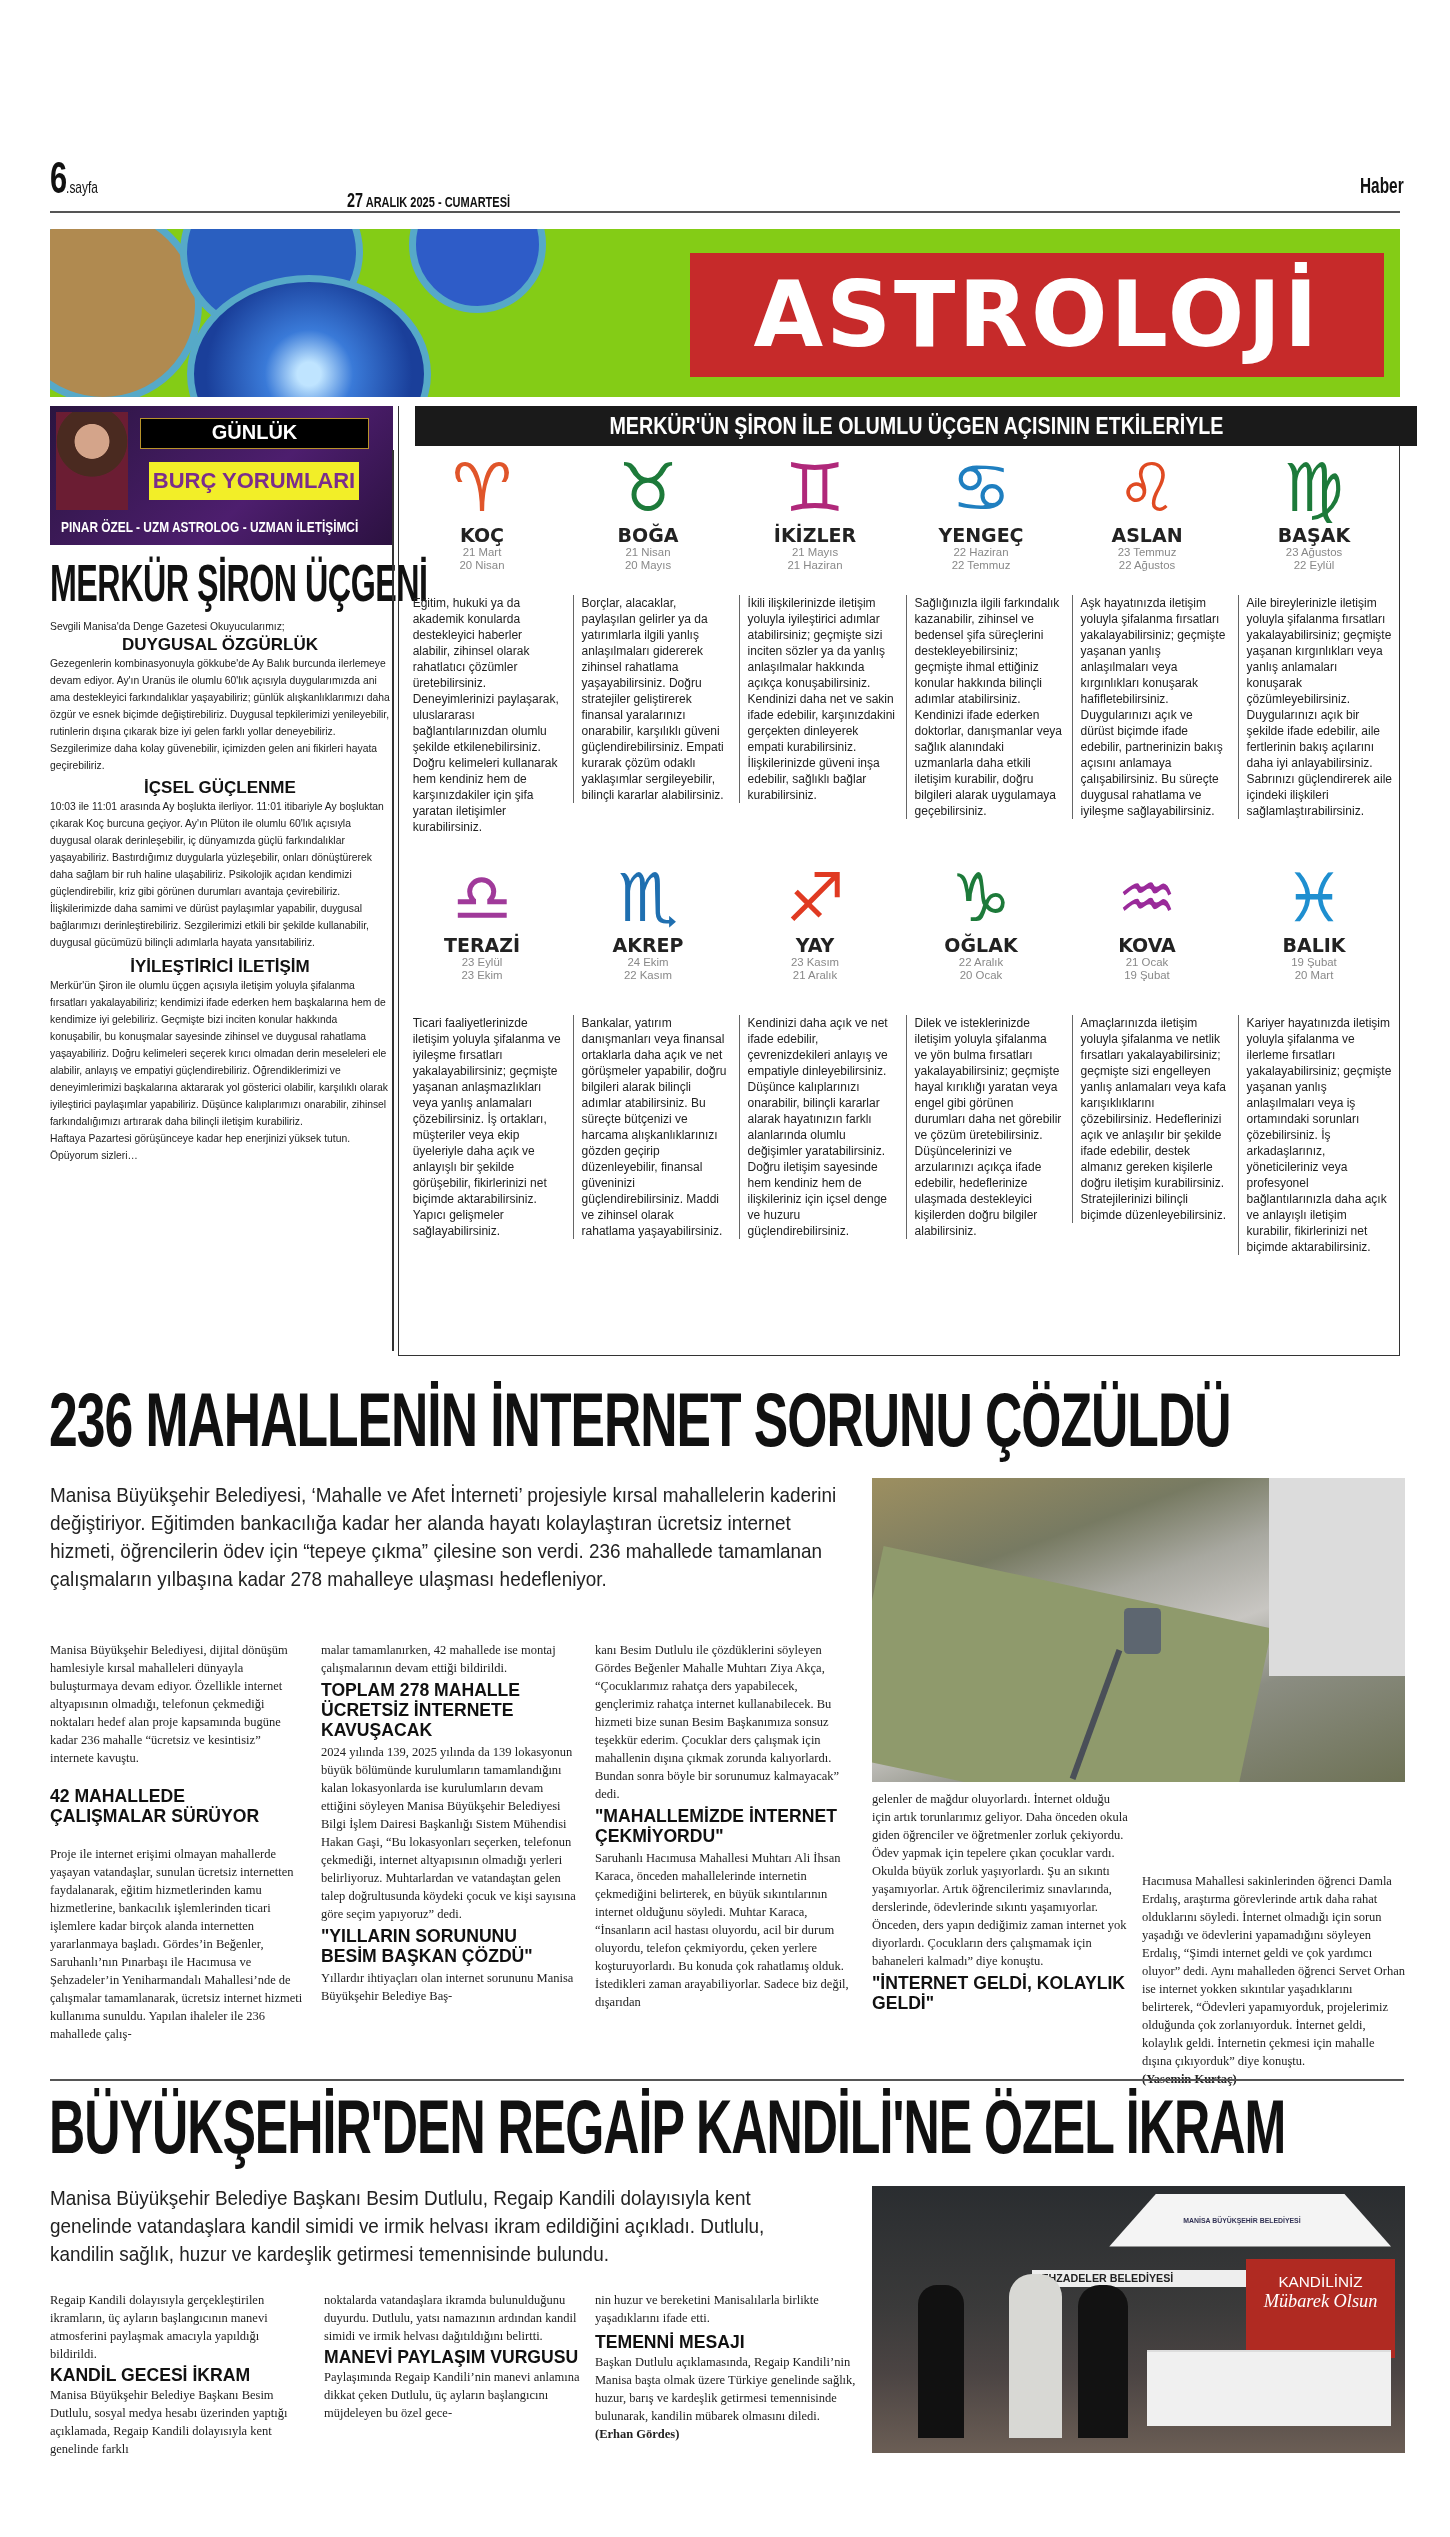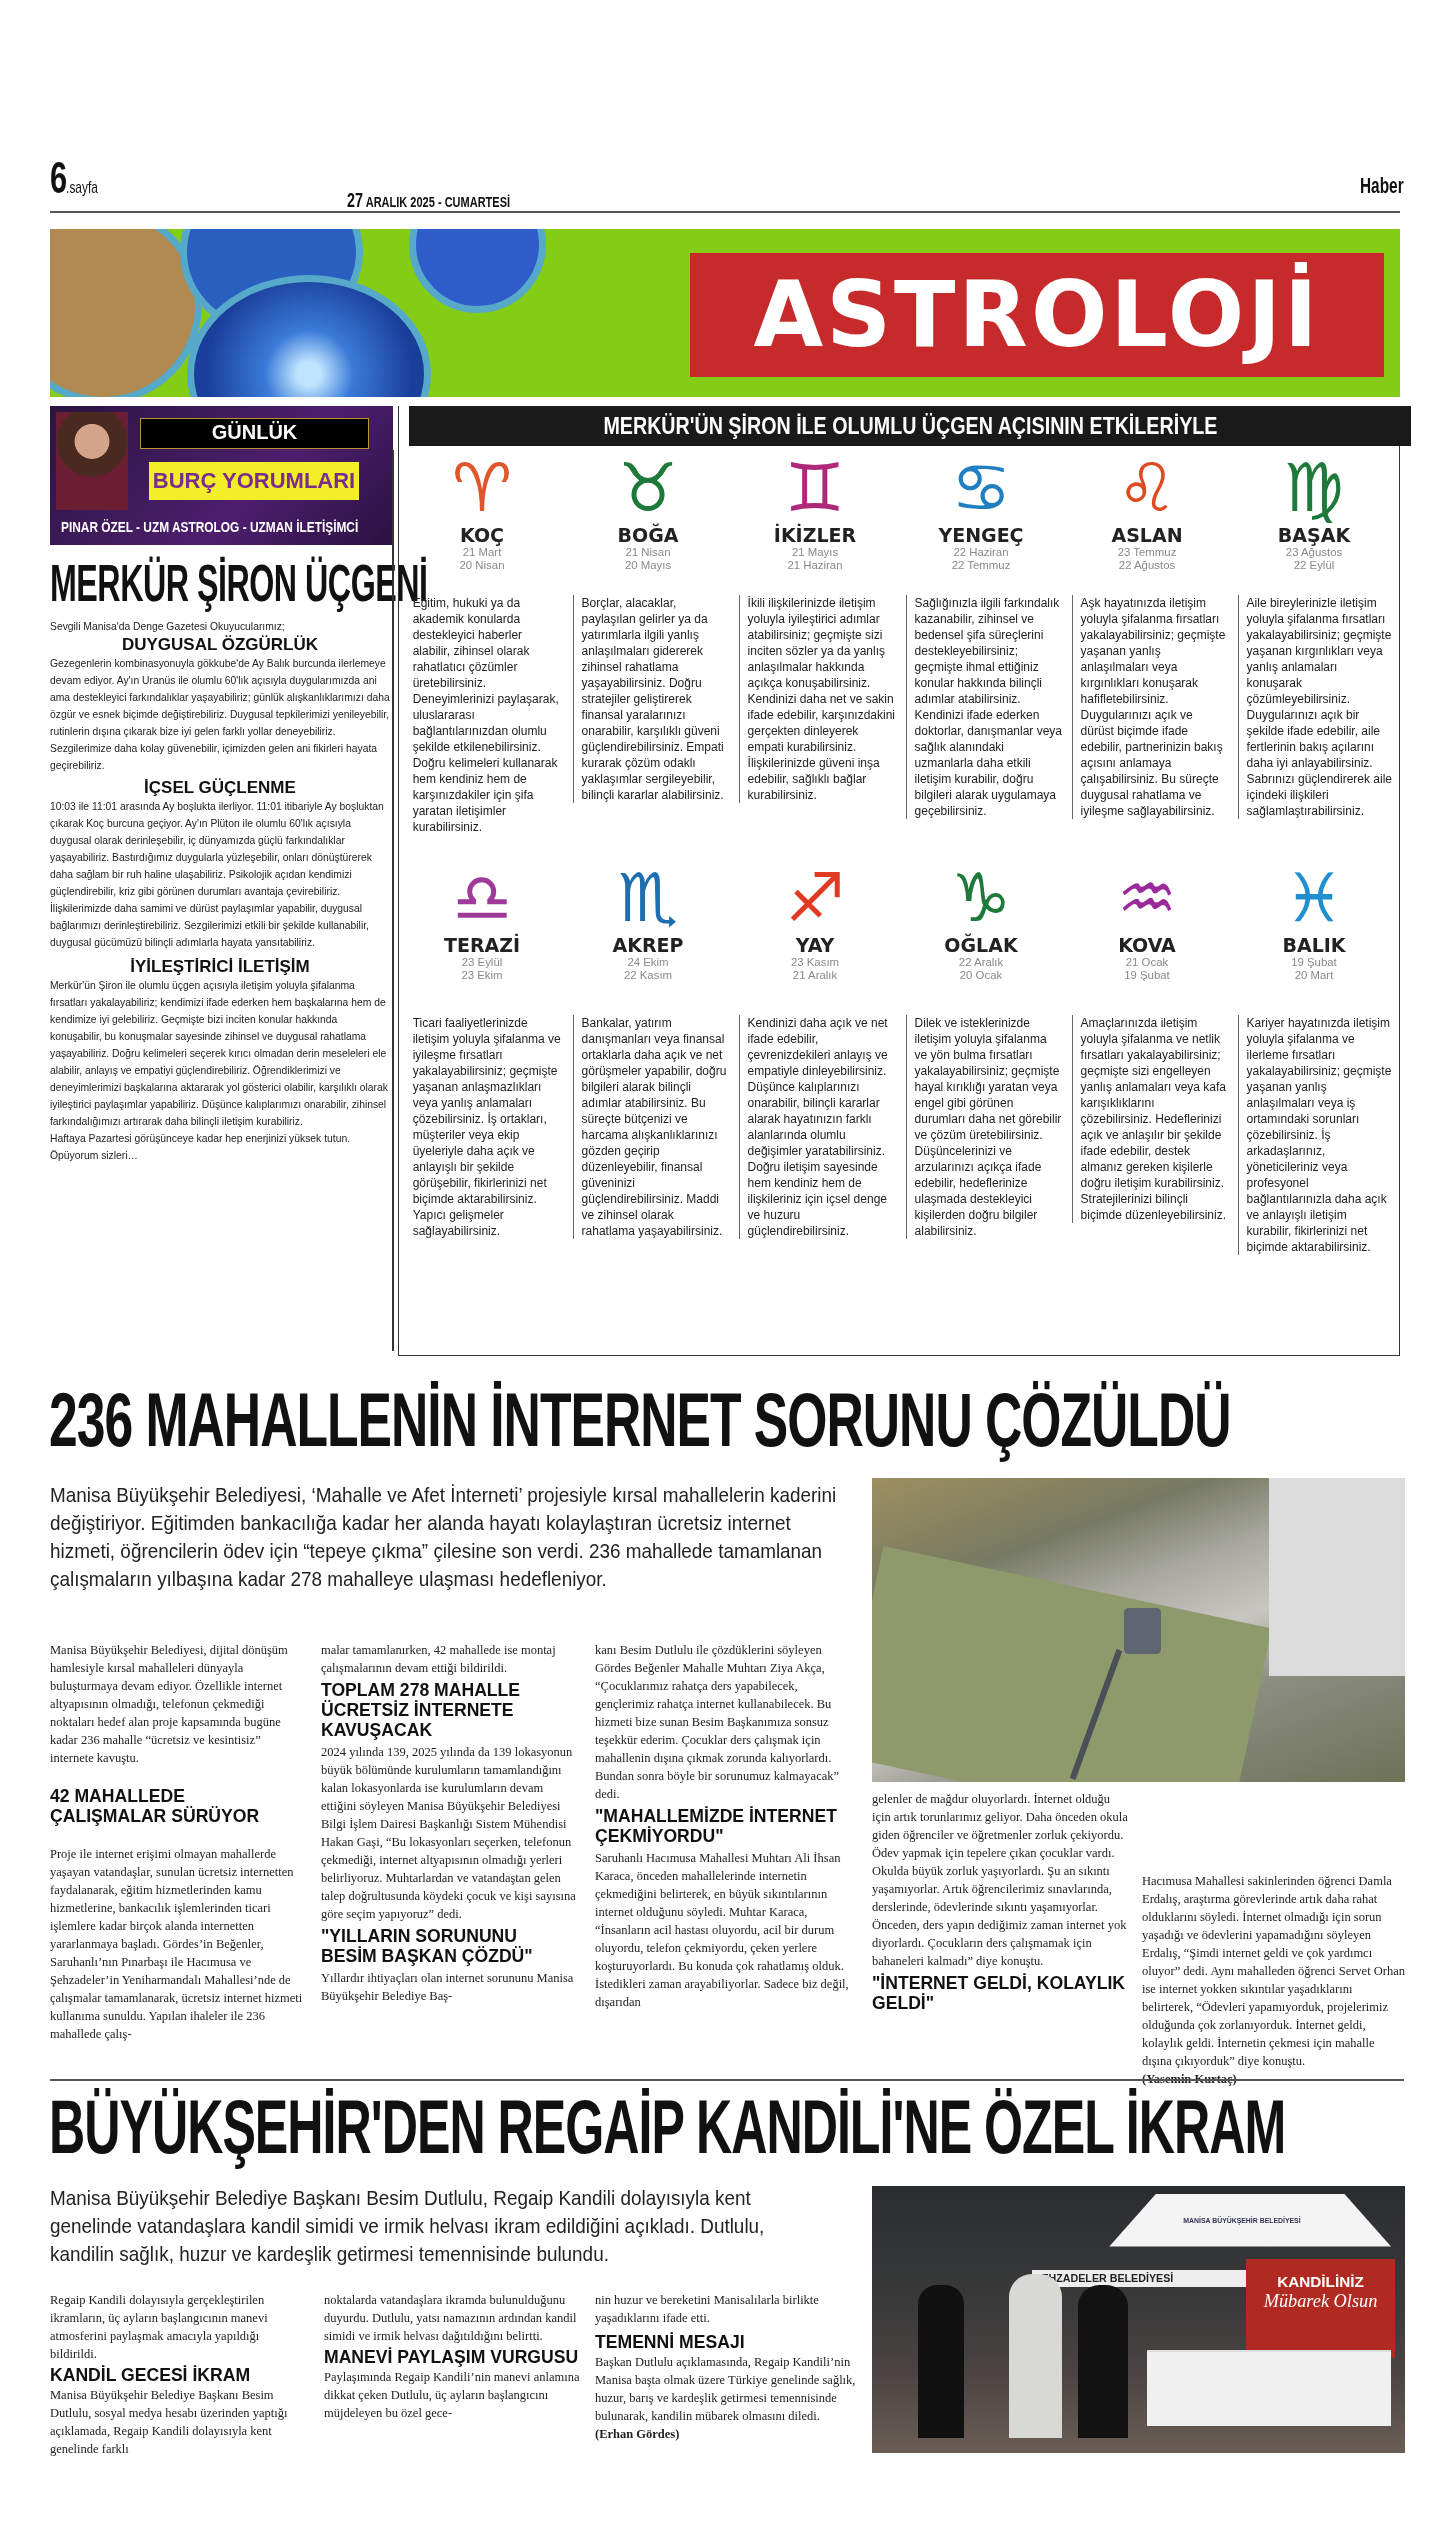--- a/index.html
+++ b/index.html
@@ -23,21 +23,21 @@
 .promo .g1{position:absolute;left:90px;top:12.2px;width:229px;height:30.5px;background:#000;border:1.5px solid #b8932a;color:#fff;font-weight:700;font-size:20px;text-align:center;line-height:27.5px}
 .promo .g2{position:absolute;left:99px;top:56px;width:210px;height:38px;background:#f2ee28;color:#7a2d8c;font-weight:700;font-size:22px;text-align:center;line-height:38px}
 .promo .g3{position:absolute;left:10.7px;top:113px;width:328px;color:#fff;font-weight:700;font-size:14.5px;white-space:nowrap;transform:scaleX(.82);transform-origin:left top}
 .lcol{left:50px;top:557px;width:340px}
 .lcol h1{font-family:"Liberation Sans",sans-serif;font-weight:700;font-size:52px;line-height:53px;transform:scaleX(.62);transform-origin:left top;white-space:nowrap;letter-spacing:-0.8px;margin-bottom:7.6px}
 .lcol p{font-size:11px;line-height:17px;color:#222;transform:scaleX(.94);transform-origin:left top;width:363px}
 .lcol h3{font-weight:700;font-size:17px;text-align:center;line-height:20px;color:#111;width:340px}
 .vline{width:1.5px;background:#333}
 
 .zbox{left:398px;top:406px;width:1002px;height:950px;border:1.5px solid #333;border-top:none}
-.zhead{position:absolute;left:10px;top:0;width:1002px;height:40px;background:#1a1a1a;color:#fff;font-weight:700;font-size:24px;text-align:center;line-height:40px}
+.zhead{position:absolute;left:16px;top:0;width:1002px;height:40px;background:#1a1a1a;color:#fff;font-weight:700;font-size:24px;text-align:center;line-height:40px}
 .zhead span{display:inline-block;transform:scaleX(.82)}
 .sign{position:absolute;width:166px;text-align:center}
 .sign .glyph{font-family:"DejaVu Sans",sans-serif;font-size:67px;line-height:73px;font-weight:700}
 .sign .nm{font-family:"DejaVu Sans",sans-serif;font-weight:700;font-size:19px;color:#222;line-height:21.4px}
 .sign .dt{font-size:11.4px;color:#888;line-height:13px}
 .stxt{position:absolute;width:156px;font-size:12px;line-height:16px;color:#222;padding-left:7.6px;border-left:1.5px solid #666}
 
 .h236{left:49px;top:1378px;font-weight:700;font-size:76px;line-height:84px;white-space:nowrap;transform:scaleX(.68);transform-origin:left top;letter-spacing:-1.5px}
 .lead{font-size:21px;line-height:28px;color:#222;transform:scaleX(.9);transform-origin:left top}
 .serif{font-family:"Liberation Serif",serif;font-size:12.5px;line-height:18px;color:#222}
@@ -216,21 +216,21 @@
   <p style="font-weight:700">(Yasemin Kurtaç)</p>
 </div>
 
 <div class="abs rule2"></div>
 <div class="abs hbig2">BÜYÜKŞEHİR'DEN REGAİP KANDİLİ'NE ÖZEL İKRAM</div>
 <div class="abs lead" style="left:50px;top:2184px;width:862px">Manisa Büyükşehir Belediye Başkanı Besim Dutlulu, Regaip Kandili dolayısıyla kent genelinde vatandaşlara kandil simidi ve irmik helvası ikram edildiğini açıkladı. Dutlulu, kandilin sağlık, huzur ve kardeşlik getirmesi temennisinde bulundu.</div>
 <div class="abs photo2">
   <div style="position:absolute;left:206px;top:7.6px;width:313px;height:53px;background:#f4f4f4;clip-path:polygon(10% 100%,25% 0,85% 0,100% 100%)"></div>
   <div style="position:absolute;left:244px;top:30.5px;width:252px;text-align:center;font-size:6.9px;font-weight:700;color:#335">MANİSA BÜYÜKŞEHİR BELEDİYESİ</div>
   <div style="position:absolute;left:374px;top:73px;width:149px;height:99px;background:#b02a22;color:#fff;text-align:center;padding-top:13.7px">
-    <div style="font-weight:700;font-size:15.3px">KANDİLİNİZ</div>
+    <div style="font-weight:400;font-size:15.3px">KANDİLİNİZ</div>
     <div style="font-family:'Liberation Serif',serif;font-style:italic;font-size:18.3px">Mübarek Olsun</div>
   </div>
   <div style="position:absolute;left:160px;top:84px;width:214px;font-size:10.7px;font-weight:700;color:#222;background:#eee;padding:2.3px">ŞEHZADELER BELEDİYESİ</div>
   <div style="position:absolute;left:275px;top:164px;width:244px;height:76px;background:#f0f0f0;border-top:2.3px solid #ddd"></div>
   <div style="position:absolute;left:46px;top:99px;width:46px;height:153px;background:#111;border-radius:19px 19px 0 0"></div>
   <div style="position:absolute;left:137px;top:88px;width:53px;height:164px;background:#d8d8d4;border-radius:23px 23px 0 0"></div>
   <div style="position:absolute;left:206px;top:99px;width:50px;height:153px;background:#121212;border-radius:21.4px 21.4px 0 0"></div>
 </div>
 
 <div class="abs serif" style="left:50px;top:2291px;width:256px">

